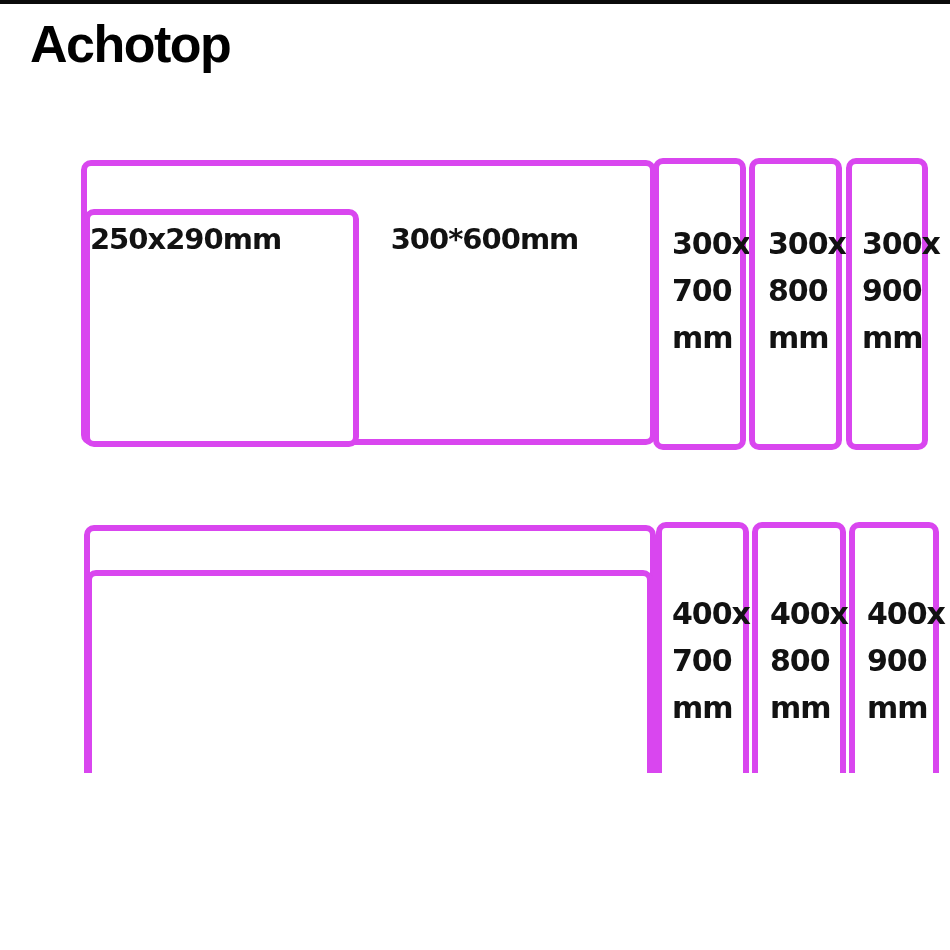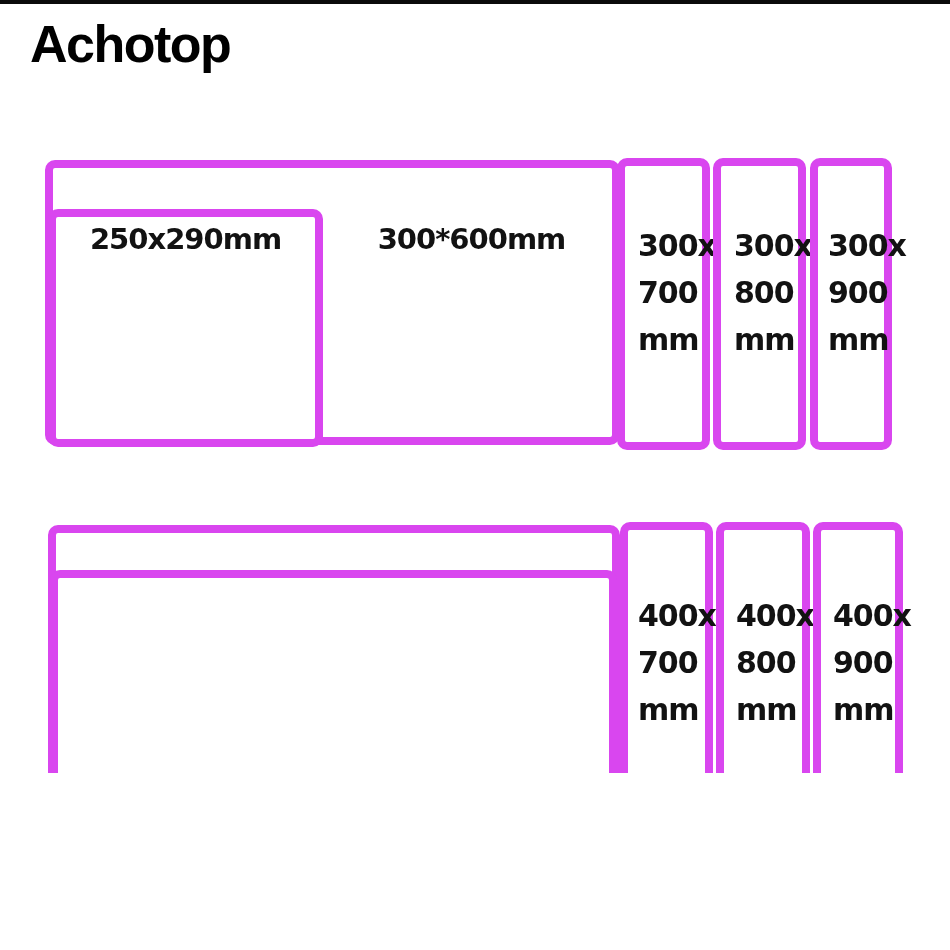--- a/index.html
+++ b/index.html
@@ -23,23 +23,24 @@
     font-family: "Liberation Sans", sans-serif;
     font-weight: bold;
     font-size: 52px;
     letter-spacing: -1.5px;
     color: #000000;
     white-space: nowrap;
   }
   .rect {
     position: absolute;
     box-sizing: border-box;
-    border: 8px solid #d946ef;
+    border: 6px solid #d946ef;
     border-radius: 10px;
     background: #ffffff;
+    margin-left: 36px;
   }
   .size-label {
     position: absolute;
     font-weight: bold;
     font-size: 29px;
     letter-spacing: -1px;
     color: #121212;
     text-align: center;
     white-space: nowrap;
   }
@@ -56,21 +57,21 @@
     color: #121212;
     white-space: nowrap;
   }
   
   .g1-outer  { left: 45px;  top: 160px; width: 575px; height: 285px; }
   .g1-inner  { left: 48px;  top: 209px; width: 275px; height: 238px; }
   .g1-col1   { left: 617px; top: 158px; width: 93px;  height: 292px; padding: 56px 0 0 13px; }
   .g1-col2   { left: 713px; top: 158px; width: 93px;  height: 292px; padding: 56px 0 0 13px; }
   .g1-col3   { left: 810px; top: 158px; width: 82px;  height: 292px; padding: 56px 0 0 10px; }
   .g1-inner-label { left: 48px;  top: 222px; width: 275px; }
-  .g1-outer-label { left: 323px; top: 222px; width: 297px; }
+  .g1-outer-label { left: 336px; top: 222px; width: 297px; }
   
   .g2-outer  { left: 48px;  top: 525px; width: 572px; height: 377px; }
   .g2-inner  { left: 50px;  top: 570px; width: 567px; height: 330px; }
   .g2-col1   { left: 620px; top: 522px; width: 93px;  height: 383px; padding: 62px 0 0 10px; }
   .g2-col2   { left: 716px; top: 522px; width: 94px;  height: 383px; padding: 62px 0 0 12px; }
   .g2-col3   { left: 813px; top: 522px; width: 90px;  height: 383px; padding: 62px 0 0 12px; }
   .g2-inner-label { left: 50px; top: 585px; width: 480px; }
 </style>
 </head>
 <body>

